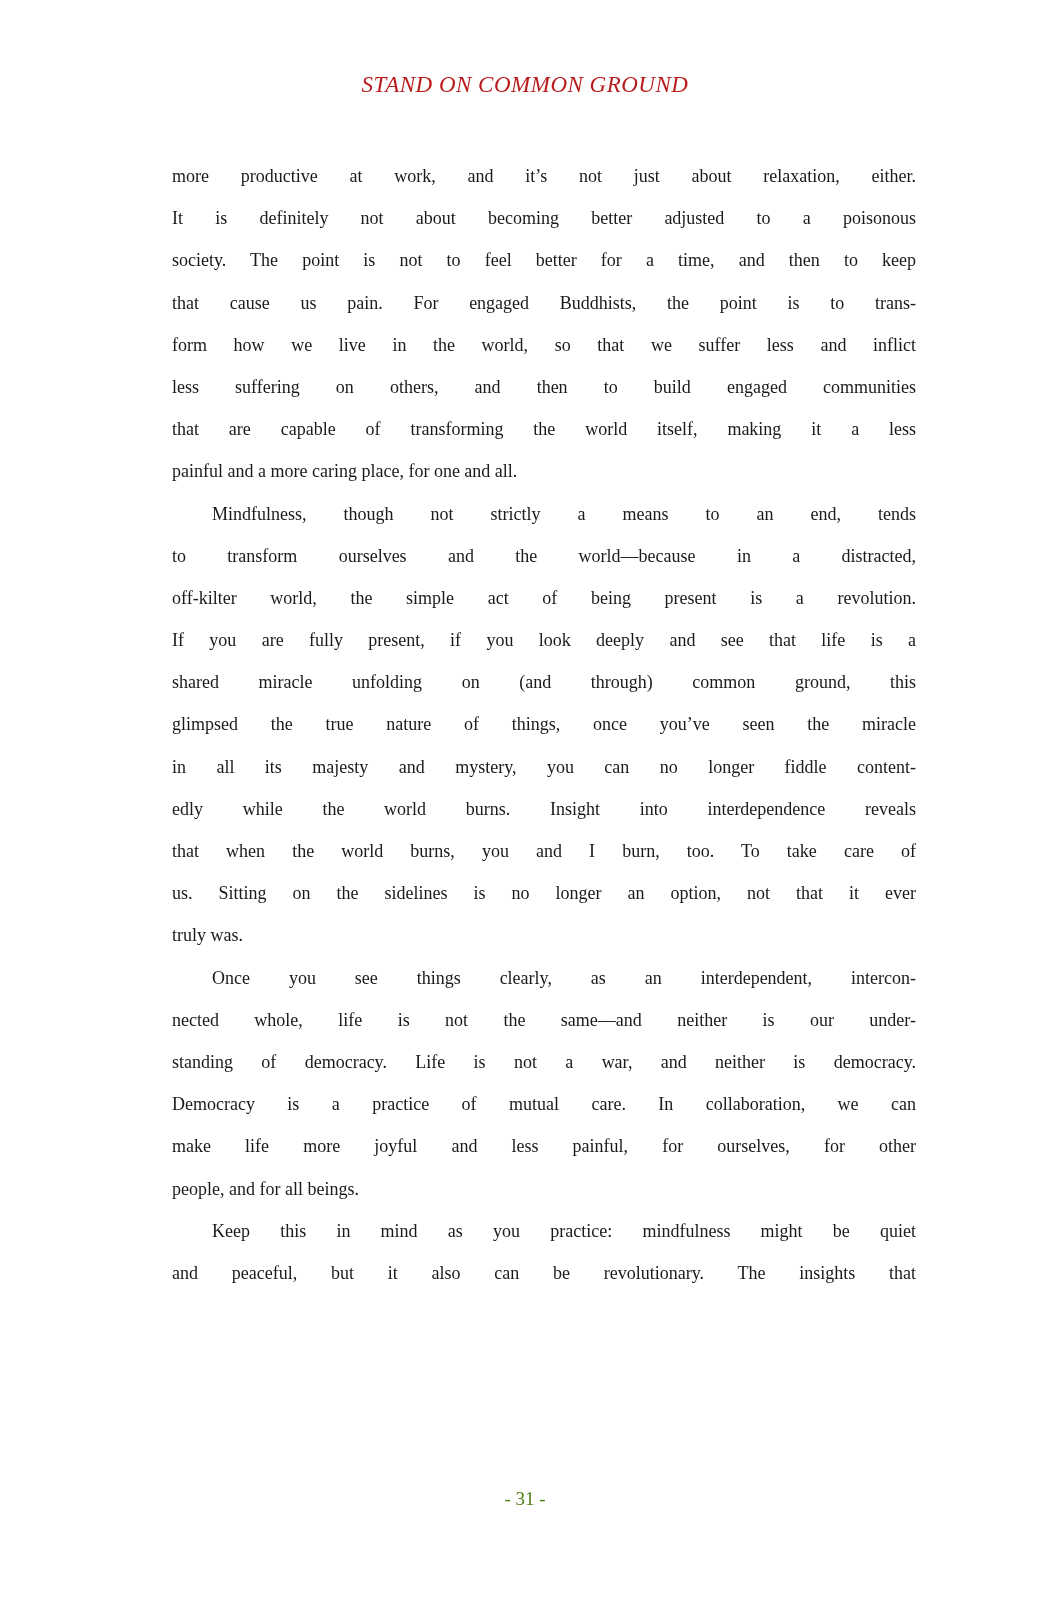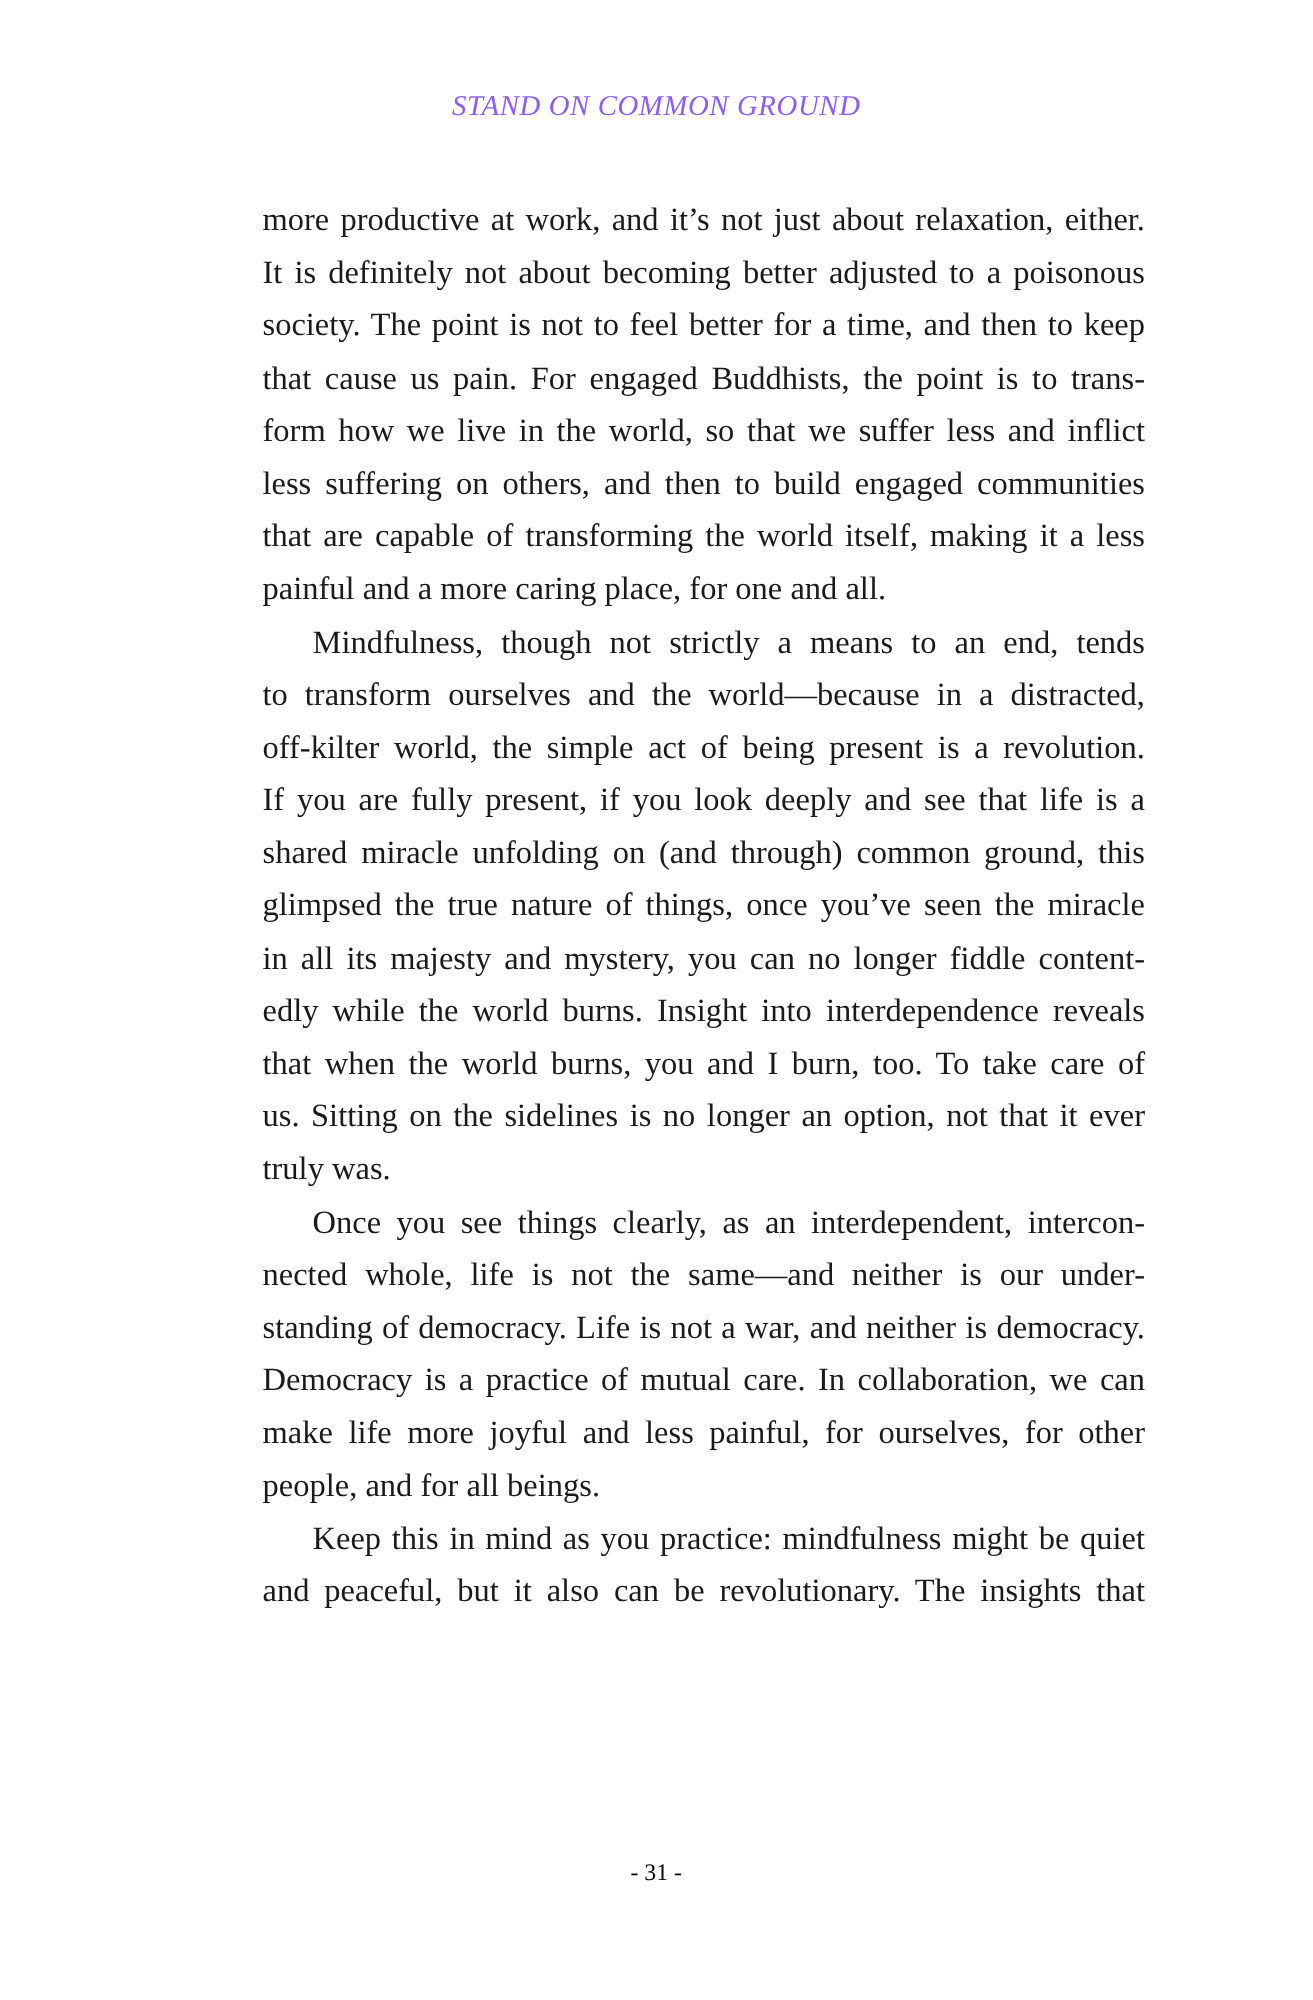--- a/index.html
+++ b/index.html
@@ -17,52 +17,51 @@
     }
     .running-head {
       position: absolute;
       top: 72px;
       left: 0;
       width: 1050px;
       text-align: center;
       font-style: italic;
       font-size: 23px;
       letter-spacing: 0.5px;
-      color: #8b5cf6;
+      color: #b91c1c;
     }
     .text-block {
       position: absolute;
       top: 155px;
       left: 172px;
       width: 744px;
     }
     .line {
       display: block;
       height: 42.2px;
       line-height: 42.2px;
-      font-size: 26px;
+      font-size: 18px;
       white-space: nowrap;
       text-align: justify;
       text-align-last: justify;
-      margin-left: 38px;
     }
     .line.last {
       text-align-last: left;
     }
     .line.indent {
       padding-left: 40px;
     }
     .folio {
       position: absolute;
       top: 1488px;
       left: 0;
       width: 1050px;
       text-align: center;
       font-size: 19px;
-      color: #000000;
+      color: #4d7c0f;
     }
   </style>
 </head>
 <body>
 
 <div class="running-head">STAND ON COMMON GROUND</div>
 
 <div class="text-block">
 
   <div>

